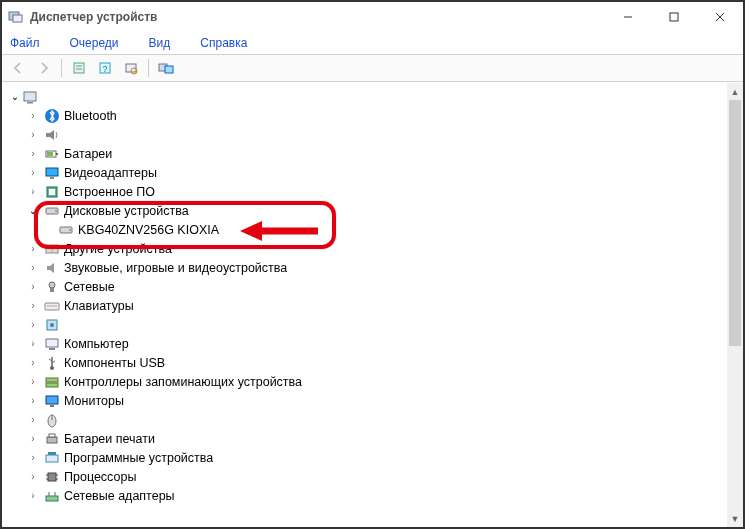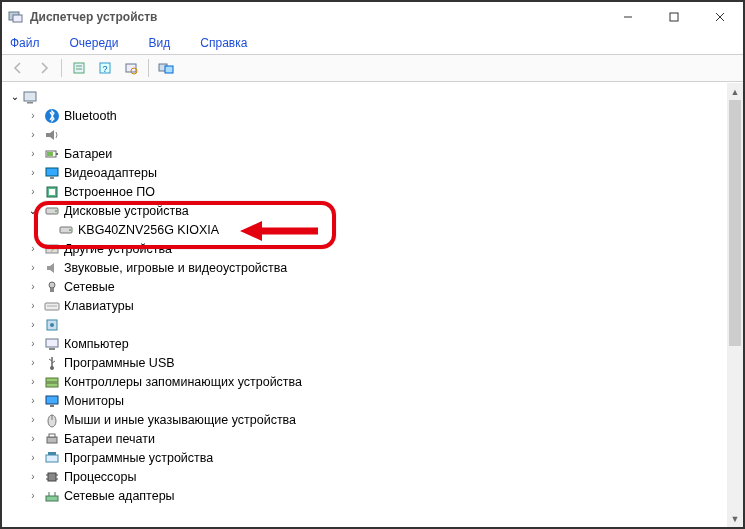--- a/index.html
+++ b/index.html
@@ -255,21 +255,21 @@
         </div>
         <div class="row indent-1">
           <span class="chev">›</span>
           <span class="rowicon">
             <svg width="16" height="16">
               <circle cx="8" cy="13" r="2" fill="#666"></circle>
               <line x1="8" y1="2" x2="8" y2="12" stroke="#666" stroke-width="1.5"></line>
               <path d="M8 6 L5 4 M8 8 L11 6" stroke="#666" fill="none"></path>
             </svg>
           </span>
-          <span>Программные USB</span>
+          <span>Компоненты USB</span>
         </div>
         <div class="row indent-1">
           <span class="chev">›</span>
           <span class="rowicon">
             <svg width="16" height="16">
               <rect x="2" y="4" width="12" height="4" fill="#9c7" stroke="#573"></rect>
               <rect x="2" y="9" width="12" height="4" fill="#9c7" stroke="#573"></rect>
             </svg>
           </span>
           <span>Контроллеры запоминающих устройства</span>
@@ -285,21 +285,20 @@
           <span>Мониторы</span>
         </div>
         <div class="row indent-1">
           <span class="chev">›</span>
           <span class="rowicon">
             <svg width="16" height="16">
               <ellipse cx="8" cy="9" rx="4" ry="6" fill="#ddd" stroke="#777"></ellipse>
               <line x1="8" y1="3" x2="8" y2="8" stroke="#777"></line>
             </svg>
           </span>
-          <span>Мыши и иные указывающие устройства</span>
         </div>
         <div class="row indent-1">
           <span class="chev">›</span>
           <span class="rowicon">
             <svg width="16" height="16">
               <rect x="3" y="6" width="10" height="6" fill="#bbb" stroke="#666"></rect>
               <rect x="5" y="3" width="6" height="3" fill="#fff" stroke="#666"></rect>
             </svg>
           </span>
           <span>Батареи печати</span>

